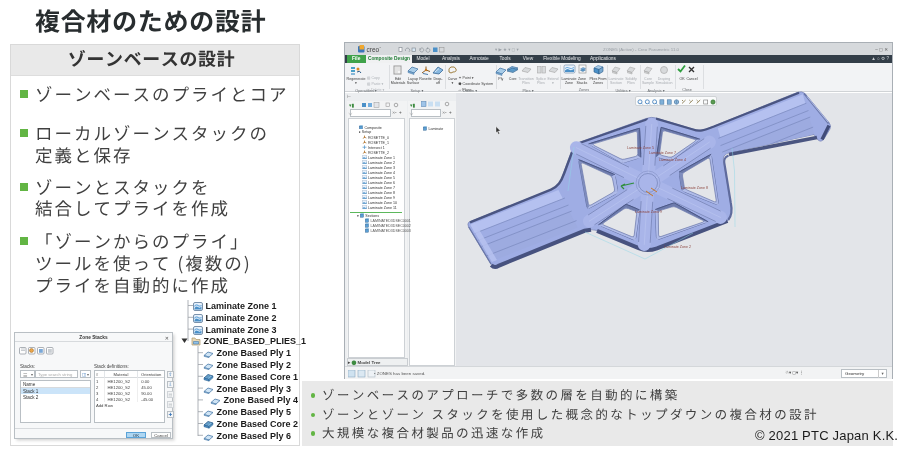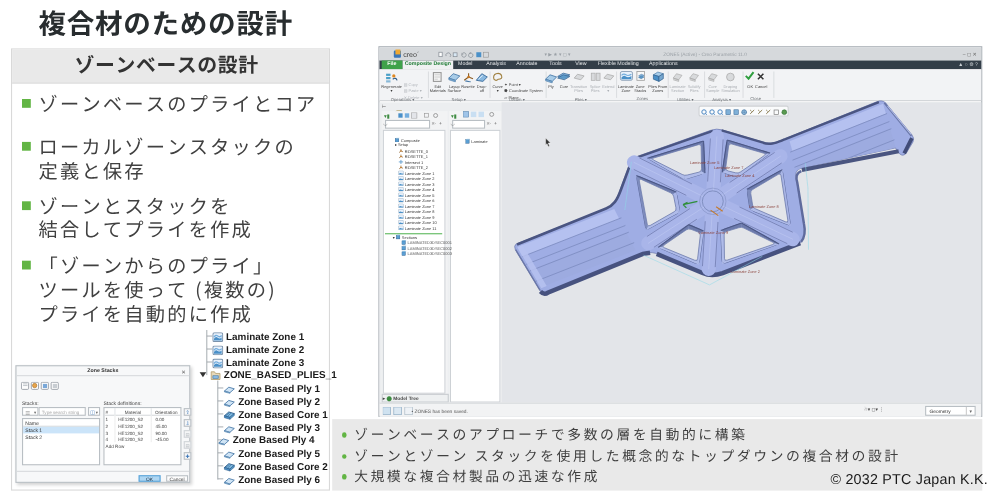--- a/index.html
+++ b/index.html
@@ -89,21 +89,21 @@
       <div class="trow" style="left:23px;top:70.8px"><svg width="11" height="9">
           <path d="M1,5 L5,1.5 L10,3 L6,6.5 Z" fill="#7db8e0" stroke="#2a5a88" stroke-width="0.8"></path>
           <path d="M1,5 L6,6.5 L6,8.2 L1,6.7 Z" fill="#4a90c8" stroke="#2a5a88" stroke-width="0.5"></path>
           <path d="M6,6.5 L10,3 L10,4.7 L6,8.2 Z" fill="#5aa0d0" stroke="#2a5a88" stroke-width="0.5"></path>
           <path d="M2.5,4.8 L5.5,2.2 M4,5.3 L7,2.6" stroke="#2a5a88" stroke-width="0.5" fill="none"></path>
         </svg> Zone Based Core 1</div>
       <div class="trow" style="left:23px;top:82.6px"><svg width="11" height="8">
           <path d="M1,5.5 L5,2 L10,3.5 L6,7 Z" fill="#cfe4f5" stroke="#4a7aa8" stroke-width="0.8"></path>
           <path d="M1,5.5 L6,7 L6,7.8 L1,6.3 Z" fill="#9fc4e0" stroke="#4a7aa8" stroke-width="0.5"></path>
         </svg> Zone Based Ply 3</div>
-      <div class="trow" style="left:18px;top:94.4px"><svg width="11" height="8">
+      <div class="trow" style="left:30px;top:94.4px"><svg width="11" height="8">
           <path d="M1,5.5 L5,2 L10,3.5 L6,7 Z" fill="#cfe4f5" stroke="#4a7aa8" stroke-width="0.8"></path>
           <path d="M1,5.5 L6,7 L6,7.8 L1,6.3 Z" fill="#9fc4e0" stroke="#4a7aa8" stroke-width="0.5"></path>
         </svg> Zone Based Ply 4</div>
       <div class="trow" style="left:23px;top:106.2px"><svg width="11" height="8">
           <path d="M1,5.5 L5,2 L10,3.5 L6,7 Z" fill="#cfe4f5" stroke="#4a7aa8" stroke-width="0.8"></path>
           <path d="M1,5.5 L6,7 L6,7.8 L1,6.3 Z" fill="#9fc4e0" stroke="#4a7aa8" stroke-width="0.5"></path>
         </svg> Zone Based Ply 5</div>
       <div class="trow" style="left:23px;top:118.0px"><svg width="11" height="9">
           <path d="M1,5 L5,1.5 L10,3 L6,6.5 Z" fill="#7db8e0" stroke="#2a5a88" stroke-width="0.8"></path>
           <path d="M1,5 L6,6.5 L6,8.2 L1,6.7 Z" fill="#4a90c8" stroke="#2a5a88" stroke-width="0.5"></path>
@@ -693,21 +693,21 @@
  </div>
  <div class="abs" style="left:150px;top:78px"><svg width="7" height="9">
           <path d="M1,0.5 L5.5,5 L3.4,5.1 L4.6,7.8 L3.4,8.3 L2.3,5.6 L1,6.8 Z" fill="#333" stroke="#fff" stroke-width="0.4"></path>
         </svg></div>
 </div>
 
 <div class="abs" id="gbox"></div>
 <div class="gdot" style="top:393px"></div>
 <div class="gdot" style="top:412.5px"></div>
 <div class="gdot" style="top:431px"></div>
-<div class="abs" id="copyr">© 2032 PTC Japan K.K.</div>
+<div class="abs" id="copyr">© 2021 PTC Japan K.K.</div>
 <svg class="abs" style="left:0;top:0;z-index:50;pointer-events:none" width="900" height="450">
       <defs>
         <path id="g0" d="M569 434H789V393H569ZM569 544H789V503H569ZM748 185C727 160 701 138 671 118C641 138 615 160 593 185ZM354 478C342 450 321 413 301 382L276 413C310 473 339 537 361 602C386 586 415 560 431 541L460 572V319H562C517 263 448 206 353 163C377 147 413 109 429 84C458 99 484 115 509 132C527 109 547 87 569 67C502 40 424 22 341 11C361 -11 390 -62 401 -91C498 -73 589 -46 669 -5C738 -45 820 -73 912 -90C928 -58 960 -10 986 15C909 25 838 41 777 65C833 111 878 167 910 236L839 276L819 273H660C672 288 683 303 693 319H904V618H497L528 662H959V760H583C595 784 605 807 615 831L504 850C479 781 434 699 369 632L310 670L291 666H261V844H153V666H46V562H240C189 440 103 320 16 251C34 231 62 175 71 145C99 170 127 200 155 233V-90H262V292C287 252 312 211 326 183L393 262L346 324C369 354 395 392 421 429Z"></path>
         <path id="g1" d="M251 491V421H752V491C802 454 855 422 906 395C927 432 955 472 984 503C824 567 662 695 554 848H429C355 725 193 574 20 490C46 465 80 421 96 393C149 422 202 455 251 491ZM497 731C546 664 620 592 703 527H298C380 592 450 664 497 731ZM185 321V-91H303V-54H699V-91H823V321ZM303 52V216H699V52Z"></path>
         <path id="g2" d="M744 848V643H476V529H708C635 383 513 235 390 157C420 132 456 90 477 59C573 131 669 244 744 364V58C744 40 737 35 719 34C700 34 639 34 584 36C600 2 619 -52 624 -85C711 -85 774 -82 816 -62C857 -43 871 -11 871 57V529H967V643H871V848ZM200 850V643H45V529H185C151 409 88 275 16 195C37 163 66 112 78 76C124 131 165 211 200 299V-89H321V365C354 323 387 277 406 245L476 347C454 372 359 469 321 503V529H448V643H321V850Z"></path>
         <path id="g3" d="M446 617C435 534 416 449 393 375C352 240 313 177 271 177C232 177 192 226 192 327C192 437 281 583 446 617ZM582 620C717 597 792 494 792 356C792 210 692 118 564 88C537 82 509 76 471 72L546 -47C798 -8 927 141 927 352C927 570 771 742 523 742C264 742 64 545 64 314C64 145 156 23 267 23C376 23 462 147 522 349C551 443 568 535 582 620Z"></path>
         <path id="g4" d="M533 496V378C596 386 658 389 726 389C787 389 848 383 898 377L901 497C842 503 782 506 725 506C661 506 589 501 533 496ZM587 244 468 256C460 216 450 168 450 122C450 21 541 -37 709 -37C789 -37 857 -30 913 -23L918 105C846 92 777 84 710 84C603 84 573 117 573 161C573 183 579 216 587 244ZM219 649C178 649 144 650 93 656L96 532C131 530 169 528 217 528L283 530L262 446C225 306 149 96 89 -4L228 -51C284 68 351 272 387 412L418 540C484 548 552 559 612 573V698C557 685 501 674 445 666L453 704C457 726 466 771 474 798L321 810C324 787 322 746 318 709L309 652C278 650 248 649 219 649Z"></path>
         <path id="g5" d="M514 541C491 467 460 390 424 326C401 365 376 423 353 485C400 513 453 534 514 541ZM277 751 146 710C164 674 175 642 186 606L213 525C122 445 65 323 65 209C65 80 141 10 224 10C298 10 354 43 421 116L455 77L556 157C537 175 519 196 501 217C558 304 602 419 637 535C737 508 799 425 799 314C799 189 712 76 492 58L569 -58C777 -26 928 95 928 307C928 482 824 609 667 645L676 683C682 708 691 757 699 784L561 797C561 774 558 731 553 702L544 654C467 651 393 632 317 594L299 655C291 685 283 718 277 751ZM349 215C312 170 275 139 239 139C203 139 182 170 182 219C182 281 209 352 256 407C285 332 317 264 349 215Z"></path>
         <path id="g6" d="M82 818V728H386V818ZM78 406V316H388V406ZM30 684V589H423V684ZM75 268V-76H177V-37H386V16C408 -10 436 -59 449 -89C535 -63 612 -27 680 21C743 -27 816 -64 900 -89C917 -58 952 -10 978 14C900 33 831 63 771 101C841 176 894 272 925 394L847 423L826 418H476C578 491 598 605 598 699V716H709V595C709 495 733 464 814 464C830 464 856 464 873 464C939 464 966 499 976 623C946 631 900 648 879 666C877 579 873 566 860 566C855 566 839 566 835 566C824 566 822 569 822 596V821H485V701C485 634 474 556 388 496V543H78V452H388V490C413 475 454 439 471 418H436V311H772C748 260 716 214 678 175C637 215 604 261 580 311L474 277C505 212 543 154 589 103C530 64 461 35 386 17V268ZM177 173H283V58H177Z"></path>
         <path id="g7" d="M79 543V452H402V543ZM85 818V728H403V818ZM79 406V316H402V406ZM30 684V589H441V684ZM648 845V513H437V394H648V-90H769V394H979V513H769V845ZM76 268V-76H180V-37H399V268ZM180 173H293V58H180Z"></path>

